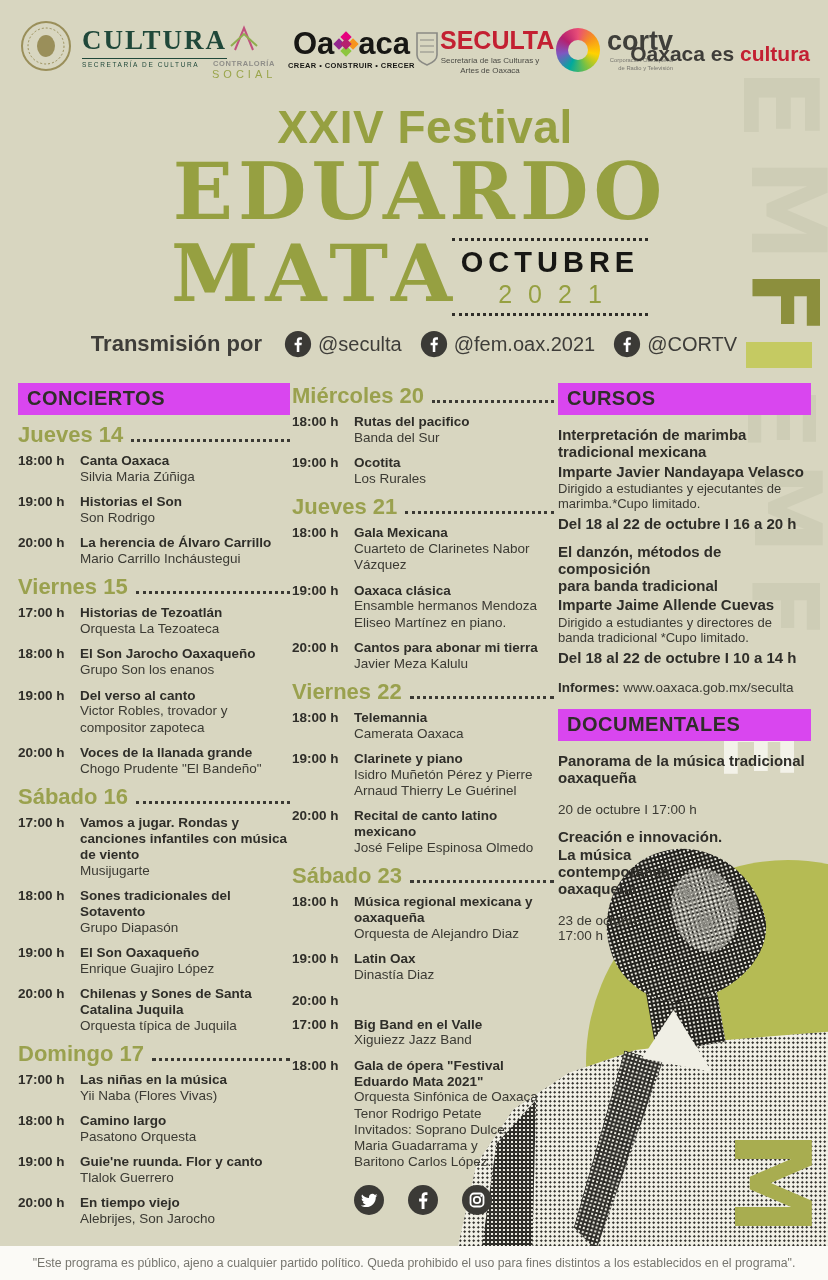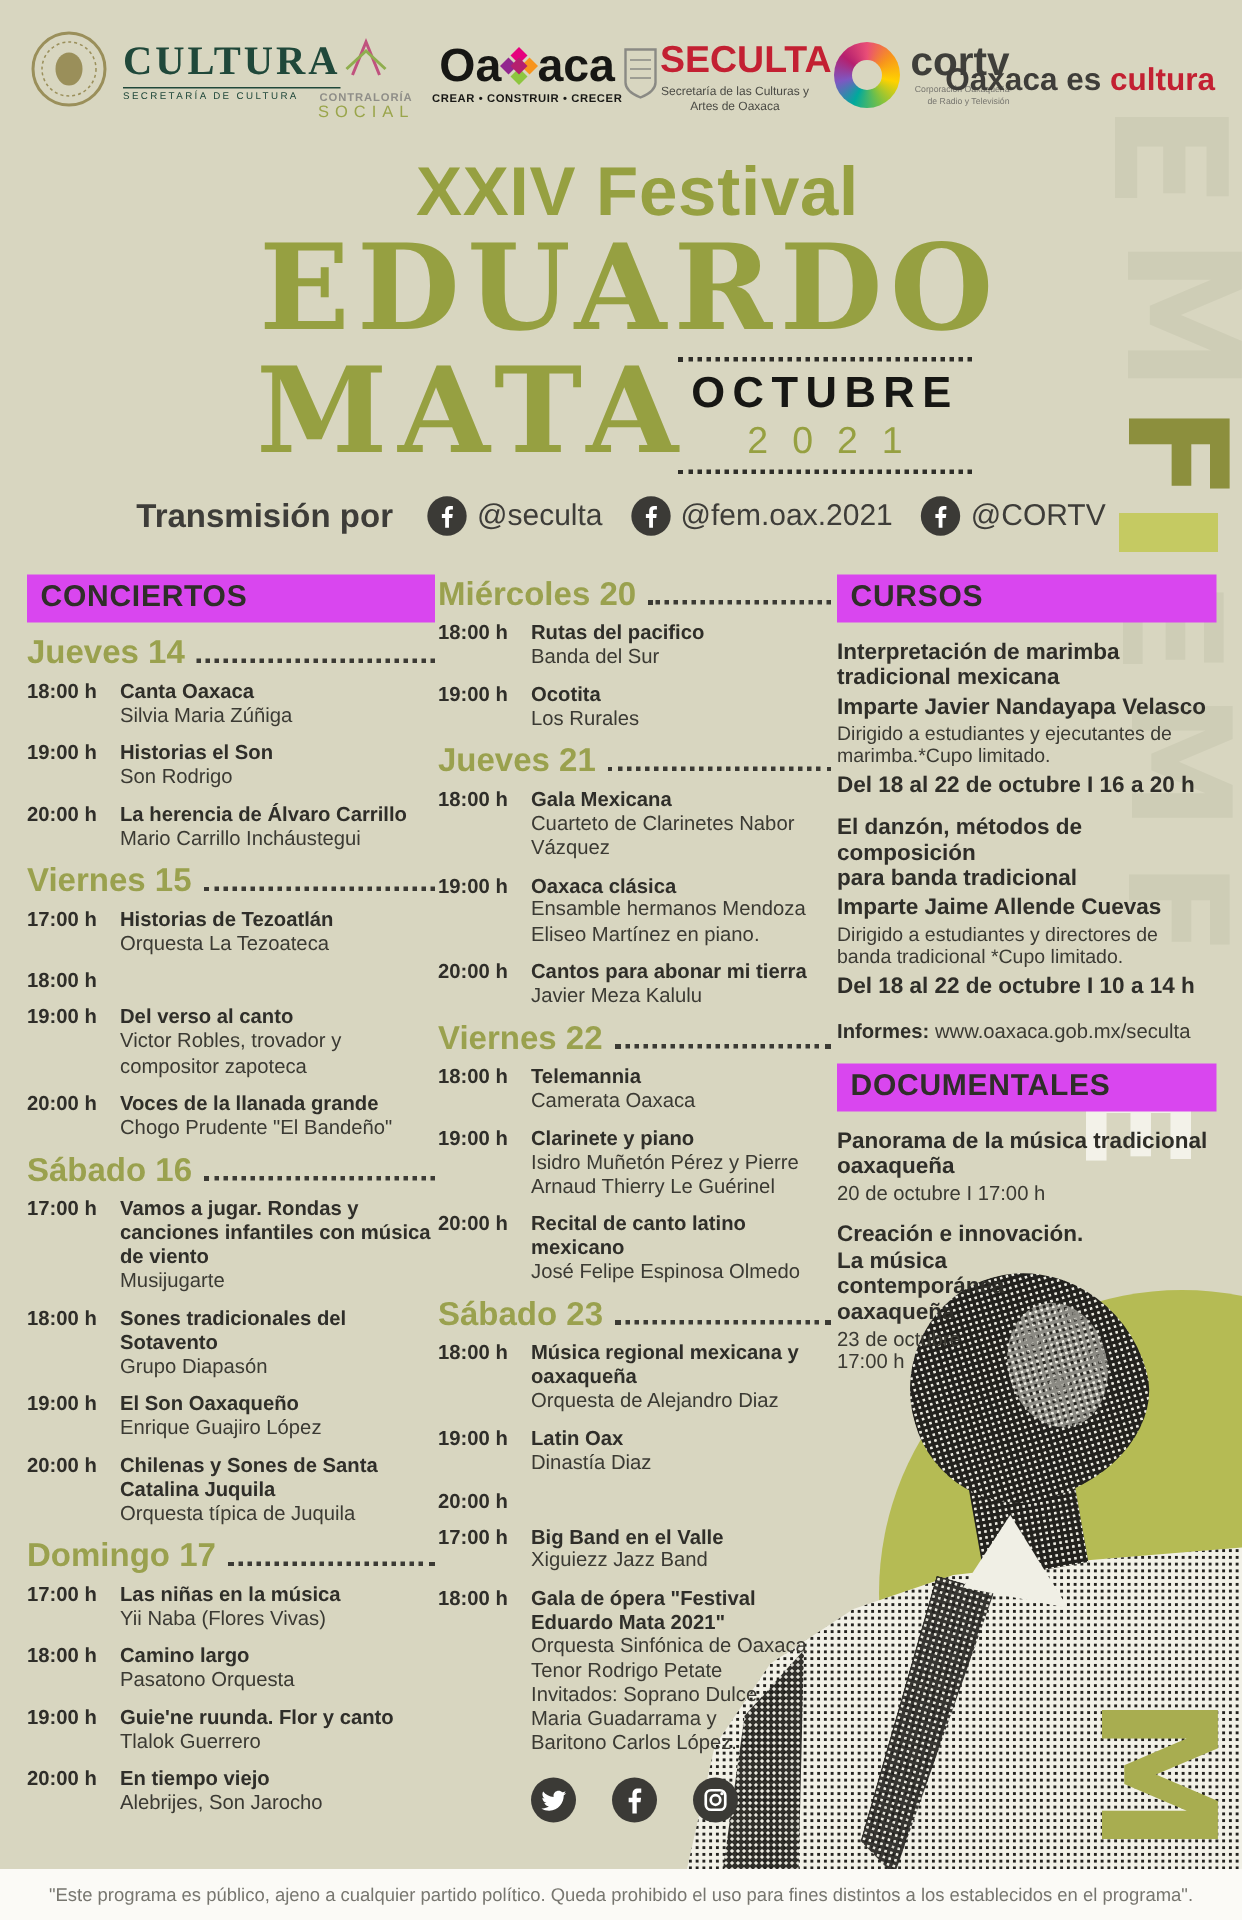--- a/index.html
+++ b/index.html
@@ -82,21 +82,21 @@
   .course{margin:12px 0 2px;}
   .course-title{font-size:15px;font-weight:bold;line-height:1.12;white-space:pre-line;}
   .course-instructor{font-size:15px;font-weight:bold;line-height:1.15;margin-top:2px;}
   .course-note{font-size:13px;color:#3b3a33;line-height:1.2;margin-top:1px;}
   .course-sched{font-size:15px;font-weight:bold;margin-top:3px;}
   .informes{font-size:13.5px;margin-top:14px;color:#3b3a33;}
   .informes b{color:#2f2e29;}
   .docbar{margin-top:14px;}
   .doc{margin-top:11px;}
   .doc-title{font-size:15px;font-weight:bold;line-height:1.15;white-space:pre-line;}
-  .doc-date{font-size:13.5px;color:#3b3a33;margin-top:2px;white-space:pre-line;}
+  .doc-date{font-size:13.5px;color:#3b3a33;margin-top:16px;white-space:pre-line;}
   .doc-narrow{max-width:175px;}
   
   .social{margin-top:14px;text-align:center;}
   .social-icons{display:flex;justify-content:center;gap:22px;}
   .footer{position:absolute;left:0;bottom:0;width:828px;height:34px;background:#fbfaf6;z-index:4;
           display:flex;align-items:center;justify-content:center;font-size:12.3px;color:#77766f;}
   svg{display:block;}
 </style>
 </head>
 <body>
@@ -261,20 +261,24 @@
           </div>
           <div class="event">
             <div class="event-time">17:00 h</div>
             <div class="event-body">
               <div class="event-title">Historias de Tezoatlán</div>
               <div class="event-detail">Orquesta La Tezoateca</div>
             </div>
           </div>
           <div class="event">
             <div class="event-time">18:00 h</div>
+            <div class="event-body">
+              <div class="event-title">El Son Jarocho Oaxaqueño</div>
+              <div class="event-detail">Grupo Son los enanos</div>
+            </div>
           </div>
           <div class="event">
             <div class="event-time">19:00 h</div>
             <div class="event-body">
               <div class="event-title">Del verso al canto</div>
               <div class="event-detail">Victor Robles, trovador y compositor zapoteca</div>
             </div>
           </div>
           <div class="event">
             <div class="event-time">20:00 h</div>

